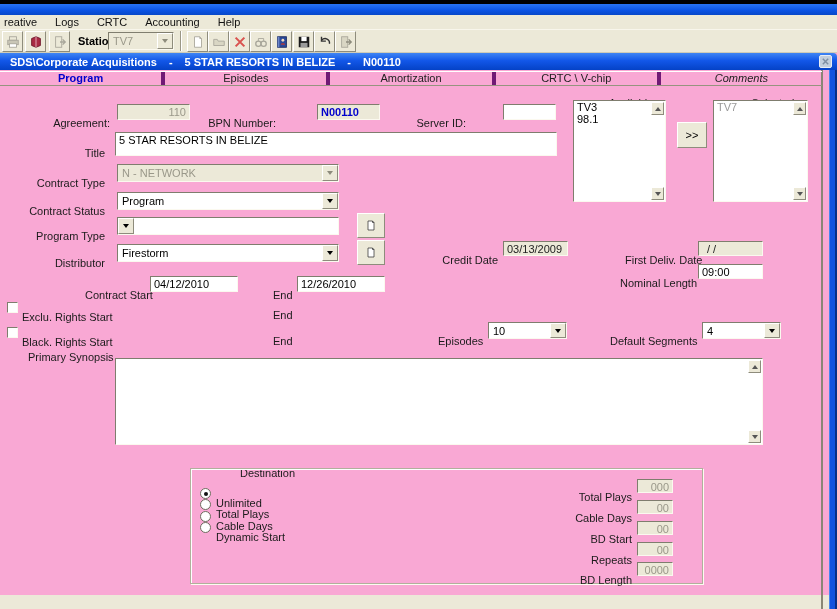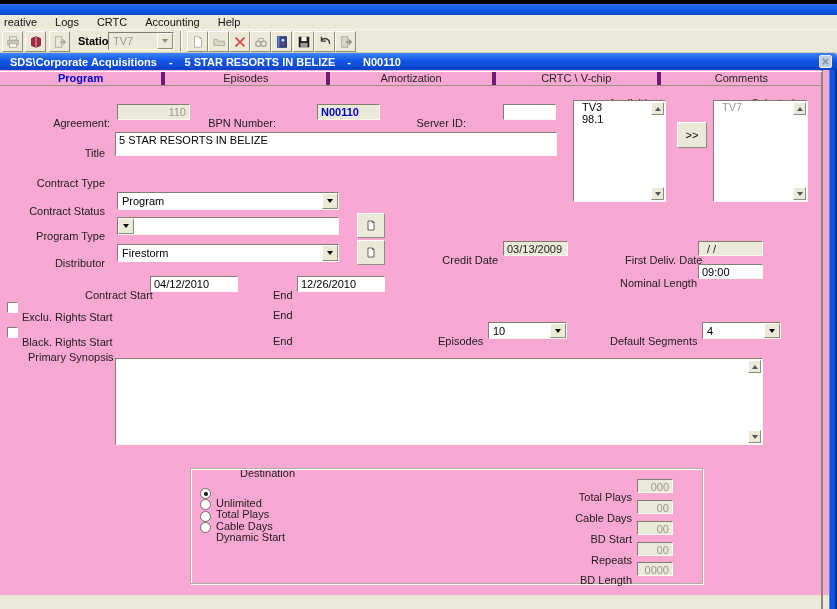--- a/index.html
+++ b/index.html
@@ -41,42 +41,42 @@
 
   .right-blue-border { left:829px; top:70px; width:8px; height:539px;
       background:#1153de; border-left:1px solid #4a85f0; border-right:2px solid #062f86; }
   .form-right-line { left:821px; top:70px; width:2px; height:539px; background:#8a8675; }
 
   
   .tabs { left:0; top:71px; width:822px; height:15px; display:flex;
       border-top:1px solid #fff; border-bottom:1px solid #96947f; }
   .tab { flex:1; text-align:center; line-height:13px; color:#222;
       border-right:4px solid #701a75; cursor:default; }
-  .tab:last-child { border-right:none; }
+  .tab:last-child { border-right:none;font-style:italic; }
   .tab.active { color:#0000CC; font-weight:bold; }
 
   
   .fld { background:#fff; border:1px solid; border-color:#7f7d6e #fbf9ef #fbf9ef #7f7d6e;
       color:#000; padding:1px 3px; overflow:hidden; white-space:nowrap; }
   .fld.dis { background:#ECE9D8; color:#9a988a; }
   .dd { display:flex; background:#fff; border:1px solid; border-color:#7f7d6e #fbf9ef #fbf9ef #7f7d6e; }
   .dd .txt { flex:1; padding:2px 0 0 4px; overflow:hidden; white-space:nowrap; }
   .dd.dis { background:#ECE9D8; }
   .dd.dis .txt { color:#9a988a; }
   .ddbtn { width:16px; background:#ECE9D8; border:1px solid; border-color:#fff #8e8c7c #8e8c7c #fff;
       display:flex; align-items:center; justify-content:center; }
   .tri-dn { width:0; height:0; border-left:3px solid transparent; border-right:3px solid transparent;
       border-top:4px solid #000; }
   .tri-dn.gray { border-top-color:#8d8b7c; }
   .tri-up-s { width:0; height:0; border-left:3px solid transparent; border-right:3px solid transparent;
       border-bottom:4px solid #555; }
   .tri-dn-s { width:0; height:0; border-left:3px solid transparent; border-right:3px solid transparent;
       border-top:4px solid #555; }
   .listbox { background:#fff; border:1px solid; border-color:#7f7d6e #fbf9ef #fbf9ef #7f7d6e; }
-  .list-item { padding:0 8px; line-height:12px; color:#000; }
+  .list-item { padding:0 3px; line-height:12px; color:#000; }
   .list-item.gray { color:#9a9a9a; }
   .sarr { position:absolute; right:1px; width:13px; height:13px; background:#ECE9D8;
       border:1px solid; border-color:#fff #8e8c7c #8e8c7c #fff;
       display:flex; align-items:center; justify-content:center; }
   .sarr.top { top:1px; } .sarr.bot { bottom:1px; }
   .pushbtn { background:#ECE9D8; border:1px solid; border-color:#fff #8e8c7c #8e8c7c #fff;
       display:flex; align-items:center; justify-content:center; color:#000; }
   .checkbox { width:11px; height:11px; background:#fff; border:1px solid; 
       border-color:#7f7d6e #fbf9ef #fbf9ef #7f7d6e; }
   .grp { border:1px solid #b2af9d; box-shadow:1px 1px 0 #fff inset, 1px 1px 0 #fdfbf1; }
@@ -238,20 +238,26 @@
       </div>
     <div class="sarr bot">
         <span class="tri-dn-s"></span>
       </div>
   </div>
 
   <div class="abs lbl r" style="left:60px;top:138px;width:45px">Title</div>
   <div class="abs fld" style="left:115px;top:132px;width:442px;height:24px">5 STAR RESORTS IN BELIZE</div>
 
   <div class="abs lbl r" style="left:25px;top:168px;width:80px">Contract Type</div>
+  <div class="abs dd dis" style="left:117px;top:164px;width:222px;height:18px">
+    <span class="txt">N - NETWORK</span>
+    <span class="ddbtn">
+        <span class="tri-dn gray"></span>
+      </span>
+  </div>
 
   <div class="abs lbl r" style="left:25px;top:196px;width:80px">Contract Status</div>
   <div class="abs dd" style="left:117px;top:192px;width:222px;height:18px">
     <span class="txt">Program</span>
     <span class="ddbtn">
         <span class="tri-dn"></span>
       </span>
   </div>
 
   <div class="abs lbl r" style="left:25px;top:221px;width:80px">Program Type</div>

